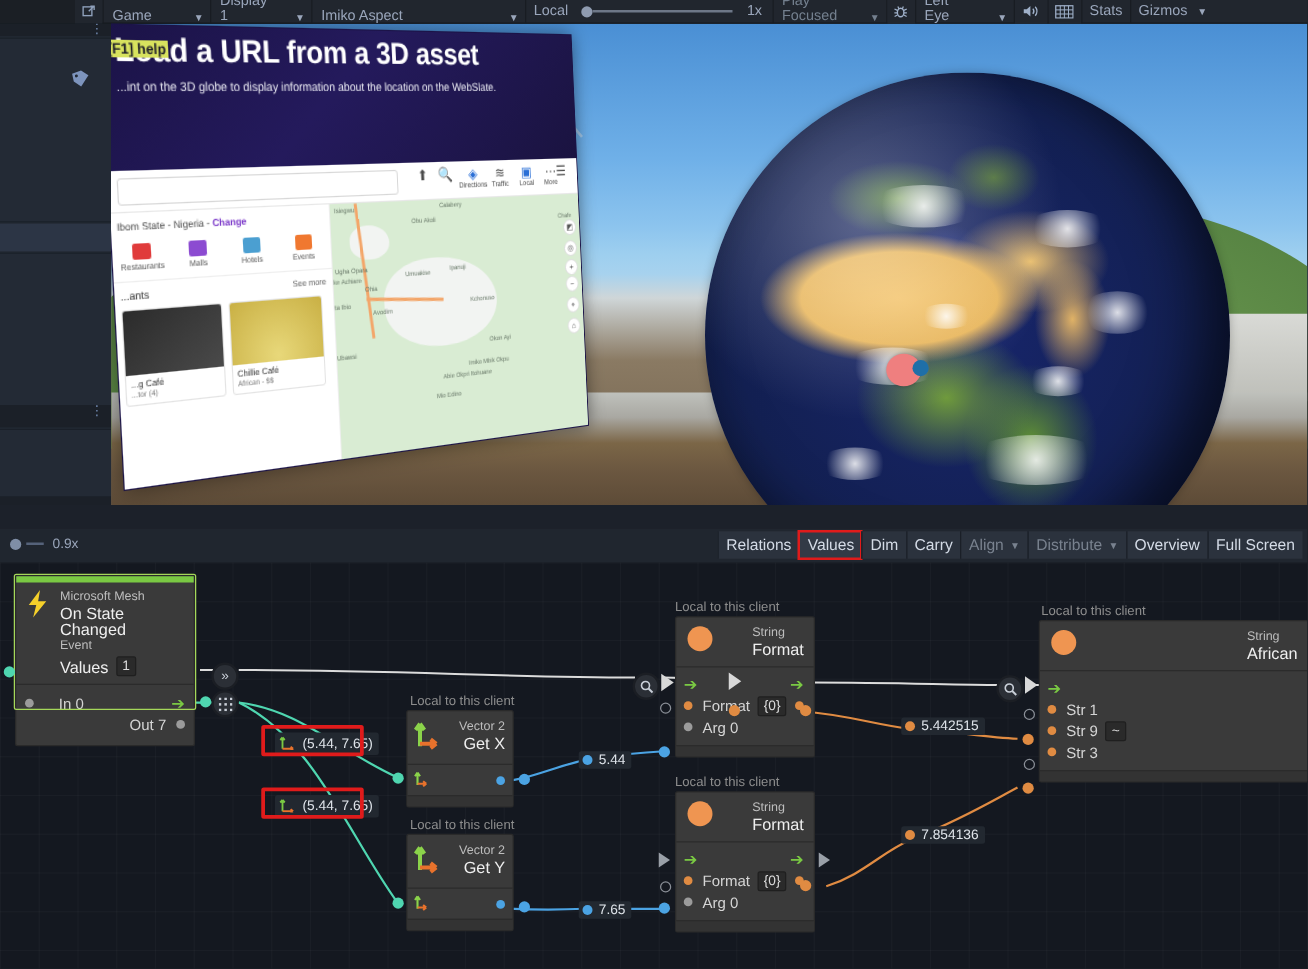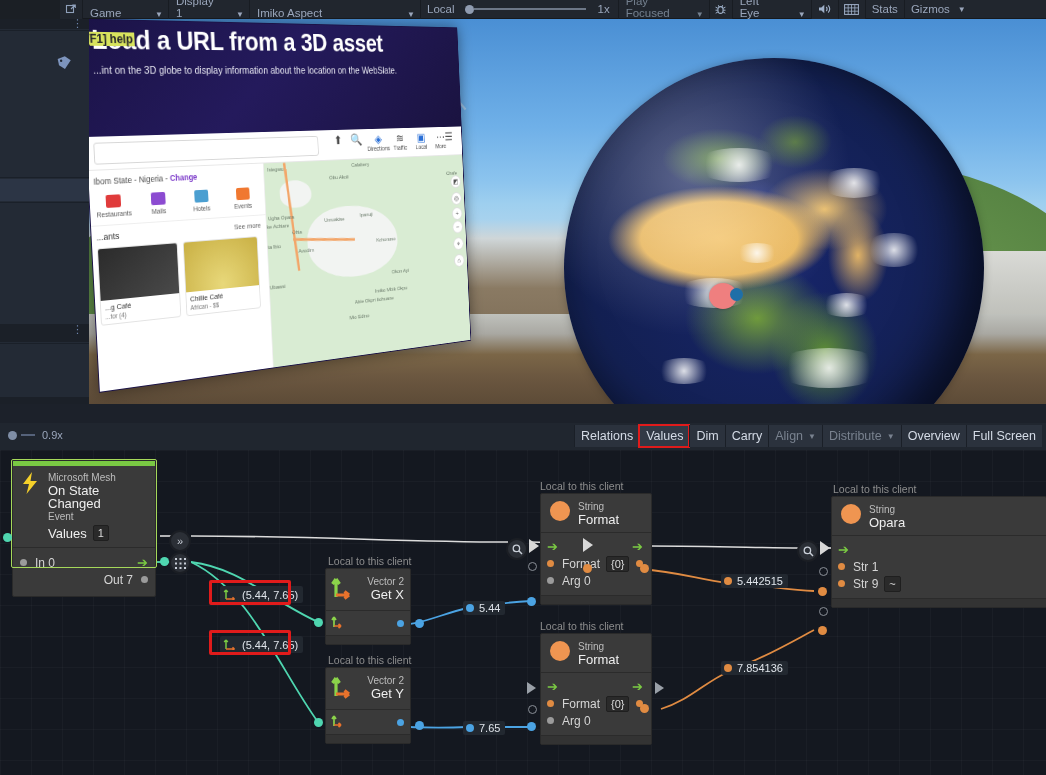--- a/index.html
+++ b/index.html
@@ -178,21 +178,21 @@
     background-image:
       linear-gradient(to right, rgba(255,255,255,.028) 1px, transparent 1px),
       linear-gradient(to bottom, rgba(255,255,255,.028) 1px, transparent 1px);
     background-size: 31px 31px;
   }
   .edges { position:absolute; inset:0; }
 
   .node { position:absolute; background:#3a3a3a; border:1px solid #2a2a2a; border-radius:2px; }
   .node-scope { position:absolute; color:#8d8d8d; font-size:10.5px; white-space:nowrap; }
   .node-top-green { position:absolute; left:0; top:0; width:100%; height:5px; background:#7ac943; }
-  .node-head { display:flex; align-items:flex-start; padding:7px 8px 6px 7px; gap:7px; }
+  .node-head { display:flex; align-items:flex-start; padding:7px 8px 6px 7px; gap:7px;justify-content:space-between; }
   .node-head .nh-txt { line-height:13px; }
   .nh-small { color:#bdbdbd; font-size:10px; }
   .nh-big { color:#efefef; font-size:13px; }
   .node-div { height:1px; background:#2b2b2b; }
   .node-body { padding:4px 7px 5px 7px; }
   .prow { display:flex; align-items:center; height:17px; font-size:12px; color:#d5d5d5; }
   .pdot { width:7px; height:7px; border-radius:50%; flex:none; }
   .pdot.gray { background:#9b9b9b; }
   .pdot.orange { background:#e08b42; }
   .pdot.blue { background:#4ba3e3; }
@@ -541,21 +541,21 @@
           <div style="display:flex;align-items:center;margin-top:2px">
             <span class="nh-big">Values</span>
             <span class="pfield">1</span>
           </div>
         </span>
       </div>
       <div class="node-div"></div>
       <div class="node-body" style="padding-top:6px;padding-bottom:8px">
         <div class="prow">
           <span class="pdot gray"></span>
-          <span style="margin-left:8px">In 0</span>
+          <span style="margin-left:20px">In 0</span>
           <span class="arrow-g" style="margin-left:auto">➔</span>
         </div>
         <div class="prow" style="justify-content:flex-end">
           <span>Out 7</span>
           <span class="pdot gray" style="margin-left:8px"></span>
         </div>
       </div>
     </div>
 
     <div style="position:absolute;left:11px;top:9px;width:146px;height:109px;border:1.5px solid #a5d85a;border-radius:2px;pointer-events:none"></div>
@@ -776,36 +776,40 @@
     <div class="node-scope" style="left:833px;top:33px">Local to this client</div>
     <div class="node" style="left:831px;top:46px;width:216px">
       <div class="node-head" style="padding:6px 8px 6px 8px">
         <span>
           <svg width="22" height="22" viewBox="0 0 22 22">
               <circle cx="11" cy="11" r="10" fill="#ef9551"></circle>
             </svg>
         </span>
         <span class="nh-txt">
           <div class="nh-small">String</div>
-          <div class="nh-big">Opara</div>
+          <div class="nh-big">African</div>
         </span>
       </div>
       <div class="node-div"></div>
       <div class="node-body" style="padding:5px 8px 6px 6px">
         <div class="prow">
           <span class="arrow-g">➔</span>
         </div>
         <div class="prow">
           <span class="pdot orange"></span>
           <span style="margin-left:8px">Str 1</span>
         </div>
         <div class="prow">
           <span class="pdot orange"></span>
           <span style="margin-left:8px">Str 9</span>
           <span class="pfield">~</span>
+        </div>
+        <div class="prow">
+          <span class="pdot orange"></span>
+          <span style="margin-left:8px">Str 3</span>
         </div>
       </div>
       <div class="node-foot"></div>
     </div>
     <div class="circ-o" style="left:819px;top:117px"></div>
     <div class="circ-o" style="left:819px;top:157px"></div>
     <div class="dot-sm" style="left:818px;top:137px;background:#e08b42"></div>
     <div class="dot-sm" style="left:818px;top:176px;background:#e08b42"></div>
   </div>
 

